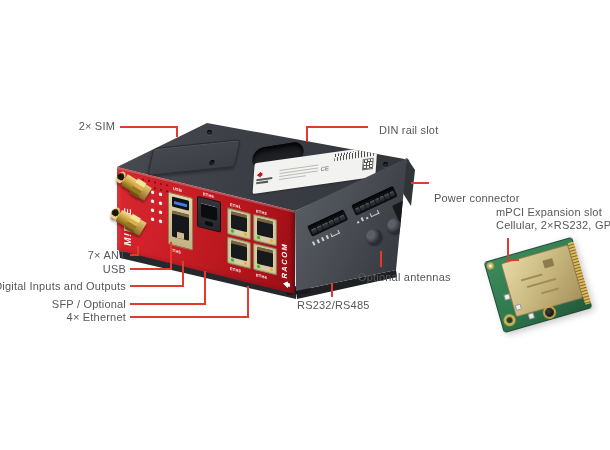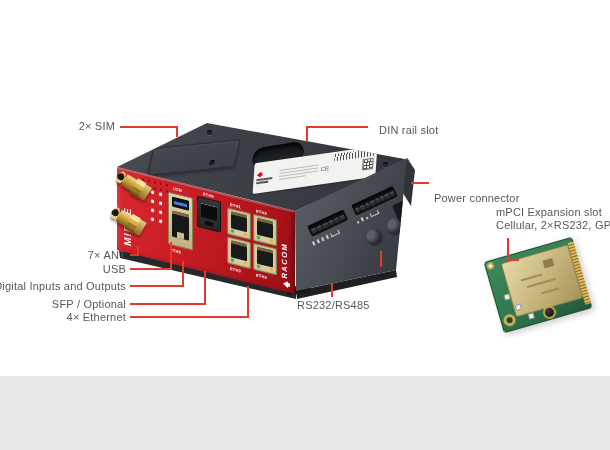--- a/index.html
+++ b/index.html
@@ -2,21 +2,21 @@
 <html style="--accent: #e23a2c; --label: #56575b; --red-front: #c81d25; --chassis-dark: #3b3e44; --chassis-side: #4a4e54; --port-beige: #d8cba6; --pcb-green: #2f7a4e; --shield-gold: #c9b87e; --sma-gold: #d9b14a;"><head>
 <meta charset="utf-8">
 <style>
   :root{
     --accent:#e23a2c; --label:#56575b; --red-front:#c81d25; --chassis-dark:#3b3e44;
     --chassis-side:#4a4e54; --port-beige:#d8cba6; --pcb-green:#2f7a4e;
     --shield-gold:#c9b87e; --sma-gold:#d9b14a;
   }
   *{margin:0;padding:0;box-sizing:border-box}
   body{background:#e8e8e8;font-family:"Liberation Sans",sans-serif}
-  .stage{position:relative;width:610px;height:376px;background:#fff;overflow:hidden;margin:0 auto}
+  .stage{position:relative;width:610px;height:450px;background:#fff;overflow:hidden;margin:0 auto}
 
   
   .callout{position:absolute;font-size:11px;color:var(--label);white-space:nowrap;letter-spacing:.2px;z-index:30}
   .hline{position:absolute;height:2px;background:var(--accent);z-index:25}
   .vline{position:absolute;width:2px;background:var(--accent);z-index:25}
 
   
   .face-top{position:absolute;left:117px;top:123px;width:293px;height:88px;z-index:5;
     clip-path:polygon(0px 44px,90px 0px,293px 37px,178px 88px);
     background:linear-gradient(100deg,#484b51 0%,var(--chassis-dark) 45%,#32353a 100%)}
@@ -134,20 +134,21 @@
   <div class="callout" style="left:496px;top:206px;line-height:13px">
     <div>mPCI Expansion slot</div>
     <div>Cellular, 2×RS232, GPS</div>
   </div>
   <div class="callout" style="right:484px;top:249px">7× ANT</div>
   <div class="callout" style="right:484px;top:263px">USB</div>
   <div class="callout" style="right:484px;top:280px">Digital Inputs and Outputs</div>
   <div class="callout" style="right:484px;top:298px">SFP / Optional</div>
   <div class="callout" style="right:484px;top:311px">4× Ethernet</div>
   <div class="callout" style="left:297px;top:299px">RS232/RS485</div>
+  <div class="callout" style="left:358px;top:271px">Optional antennas</div>
 
   <div class="hline" style="left:120px;top:126px;width:58px"></div>
   <div class="vline" style="left:176px;top:126px;height:11px"></div>
   <div class="hline" style="left:306px;top:126px;width:62px"></div>
   <div class="vline" style="left:306px;top:126px;height:16px"></div>
   <div class="hline" style="left:411px;top:182px;width:18px"></div>
   <div class="vline" style="left:507px;top:238px;height:23px"></div>
   <div class="hline" style="left:507px;top:259px;width:12px"></div>
   <div class="hline" style="left:130px;top:254px;width:9px"></div>
   <div class="vline" style="left:137px;top:246px;height:10px"></div>

